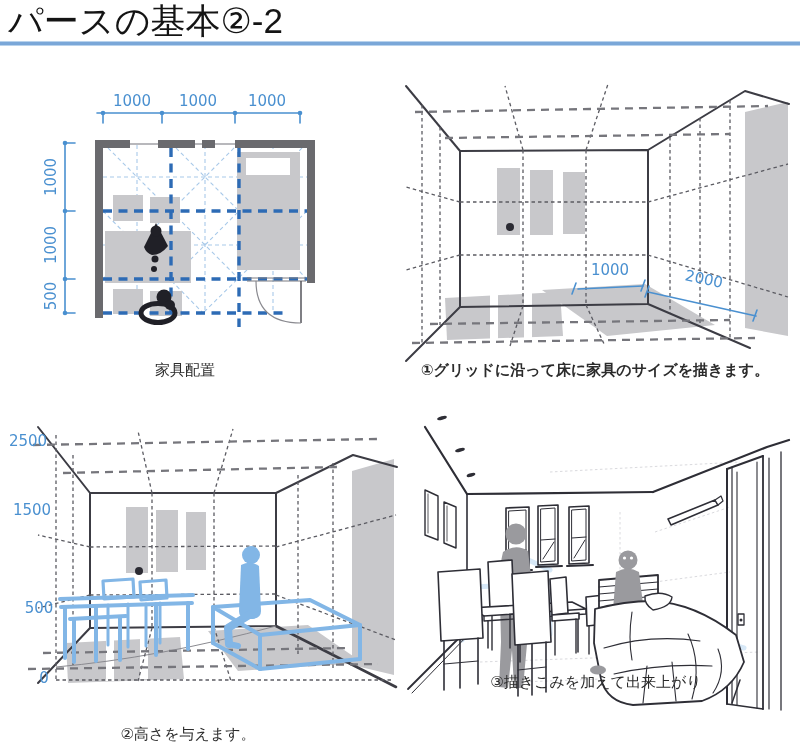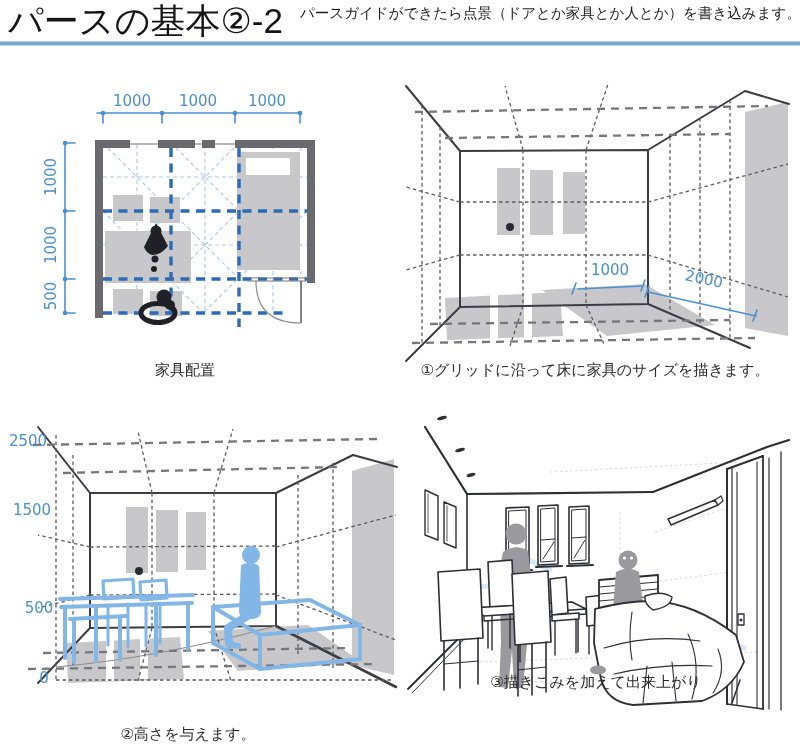--- a/index.html
+++ b/index.html
@@ -37,21 +37,20 @@
   .skbluef{fill:#82b6e6;stroke:none;}
   .ghost{stroke:#d7e8f7;stroke-width:5;fill:none;stroke-linecap:round;}
   .faint{stroke:#dadade;stroke-width:1;stroke-dasharray:2.5 2.5;fill:none;}
   .blackf{fill:#202027;stroke:none;}
 </style>
 </head>
 <body>
 
 <div class="abs title">パースの基本②-2</div>
 <div class="abs desc">
-  <div>パースガイドができたら点景（ドアとか家具とか人とか）を書き込みます。</div>
 </div>
 <div class="abs divider"></div>
 
 <svg class="abs" style="left:40px;top:85px;" width="290" height="265" viewBox="0 0 290 265">
 
   <g>
     <line class="ltblue" x1="97" y1="60" x2="97" y2="228"></line>
     <line class="ltblue" x1="165" y1="60" x2="165" y2="228"></line>
     <line class="ltblue" x1="233" y1="60" x2="233" y2="228"></line>
     <line class="ltblue" x1="63" y1="92" x2="267" y2="92"></line>
@@ -193,21 +192,21 @@
     <line class="dim" x1="178" y1="211" x2="243" y2="208"></line>
     <line class="dim" x1="176" y1="205" x2="172" y2="216"></line>
     <line class="dim" x1="245" y1="202" x2="241" y2="213"></line>
     <text class="dimtext" x="210" y="197" text-anchor="middle">1000</text>
     <line class="dim" x1="248" y1="214" x2="356" y2="238"></line>
     <line class="dim" x1="249" y1="208" x2="245" y2="219"></line>
     <line class="dim" x1="357" y1="232" x2="353" y2="243"></line>
     <text class="dimtext" x="303" y="206" text-anchor="middle" transform="rotate(12 303 206)">2000</text>
   </g>
 </svg>
-<div class="abs caption" style="left:400px;top:361px;width:390px;">①グリッドに沿って床に家具のサイズを描きます。</div>
+<div class="abs caption" style="left:400px;top:361px;width:390px;font-weight:bold;">①グリッドに沿って床に家具のサイズを描きます。</div>
 
 <svg class="abs" style="left:8px;top:415px;" width="390" height="290" viewBox="0 0 390 290">
   <g>
     <polygon class="gray" points="344,56 386,44 386,260 344,250"></polygon>
     <rect class="gray" x="118" y="92" width="22" height="66"></rect>
     <rect class="gray" x="148" y="95" width="22" height="62"></rect>
     <rect class="gray" x="178" y="97" width="20" height="58"></rect>
     <polygon class="gray" points="58,228 172,222 176,264 60,268"></polygon>
     <rect x="98" y="224" width="8" height="42" fill="#ffffff"></rect>
     <rect x="132" y="222" width="8" height="42" fill="#ffffff"></rect>

